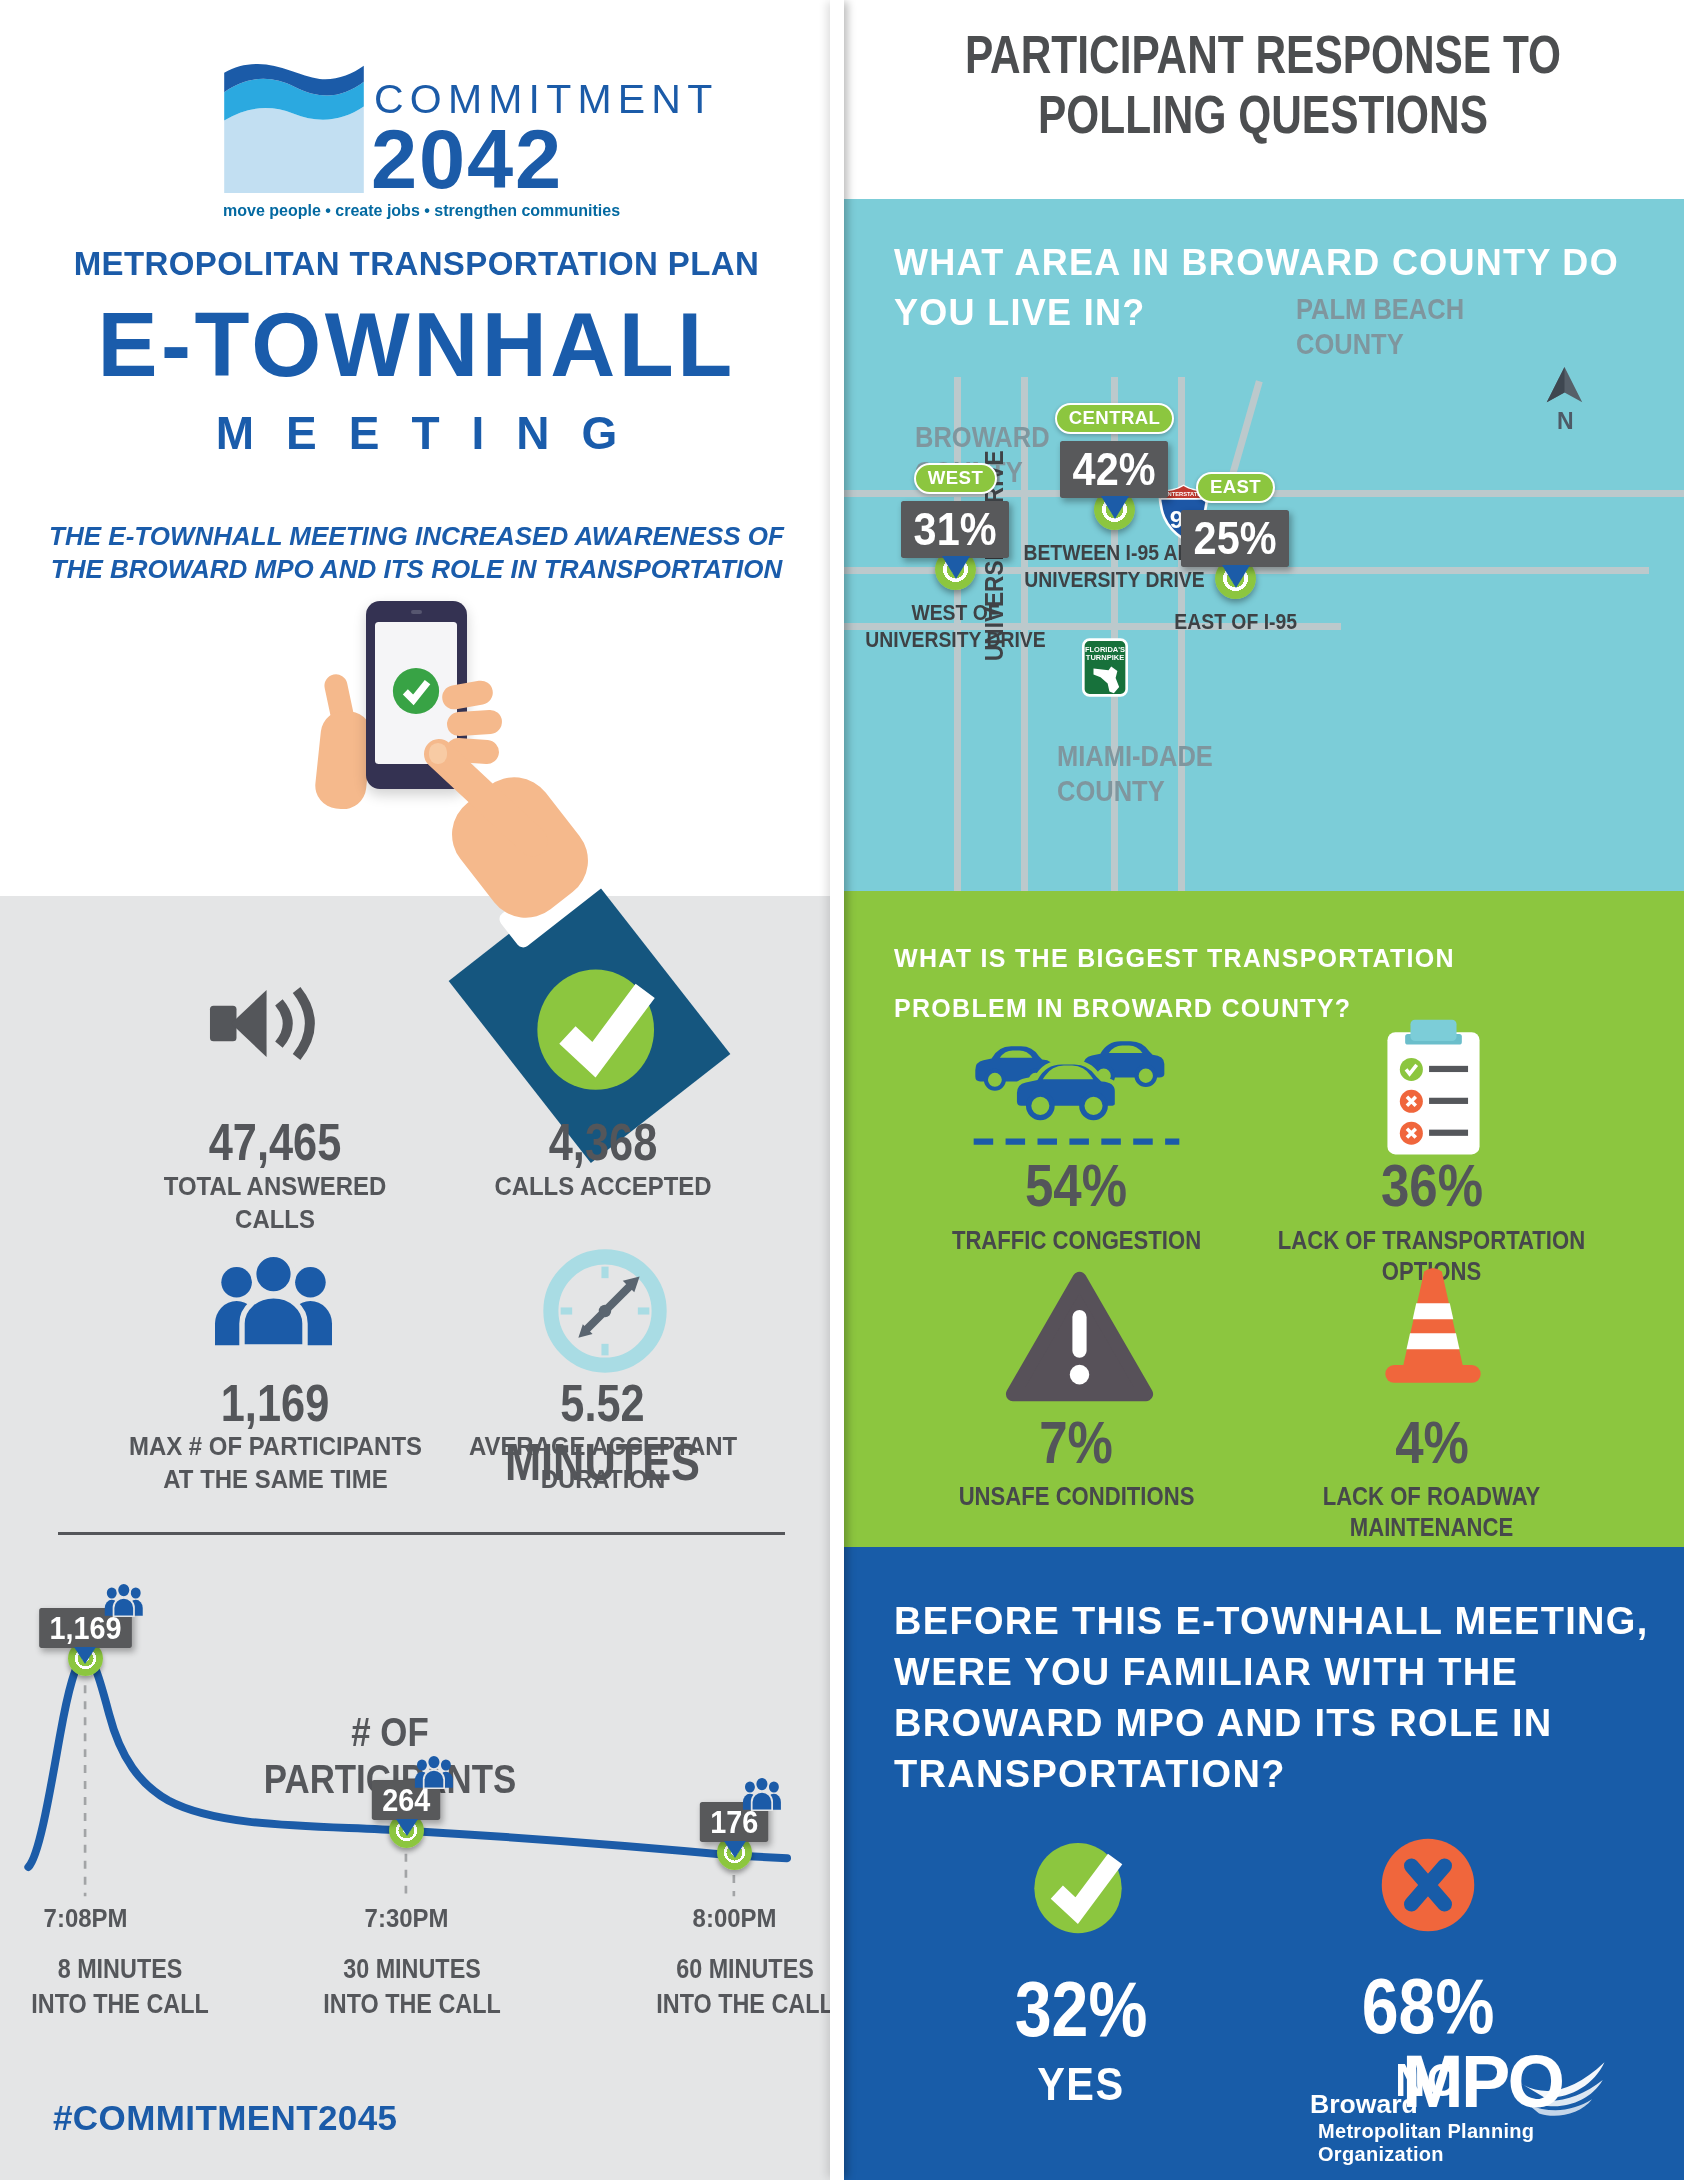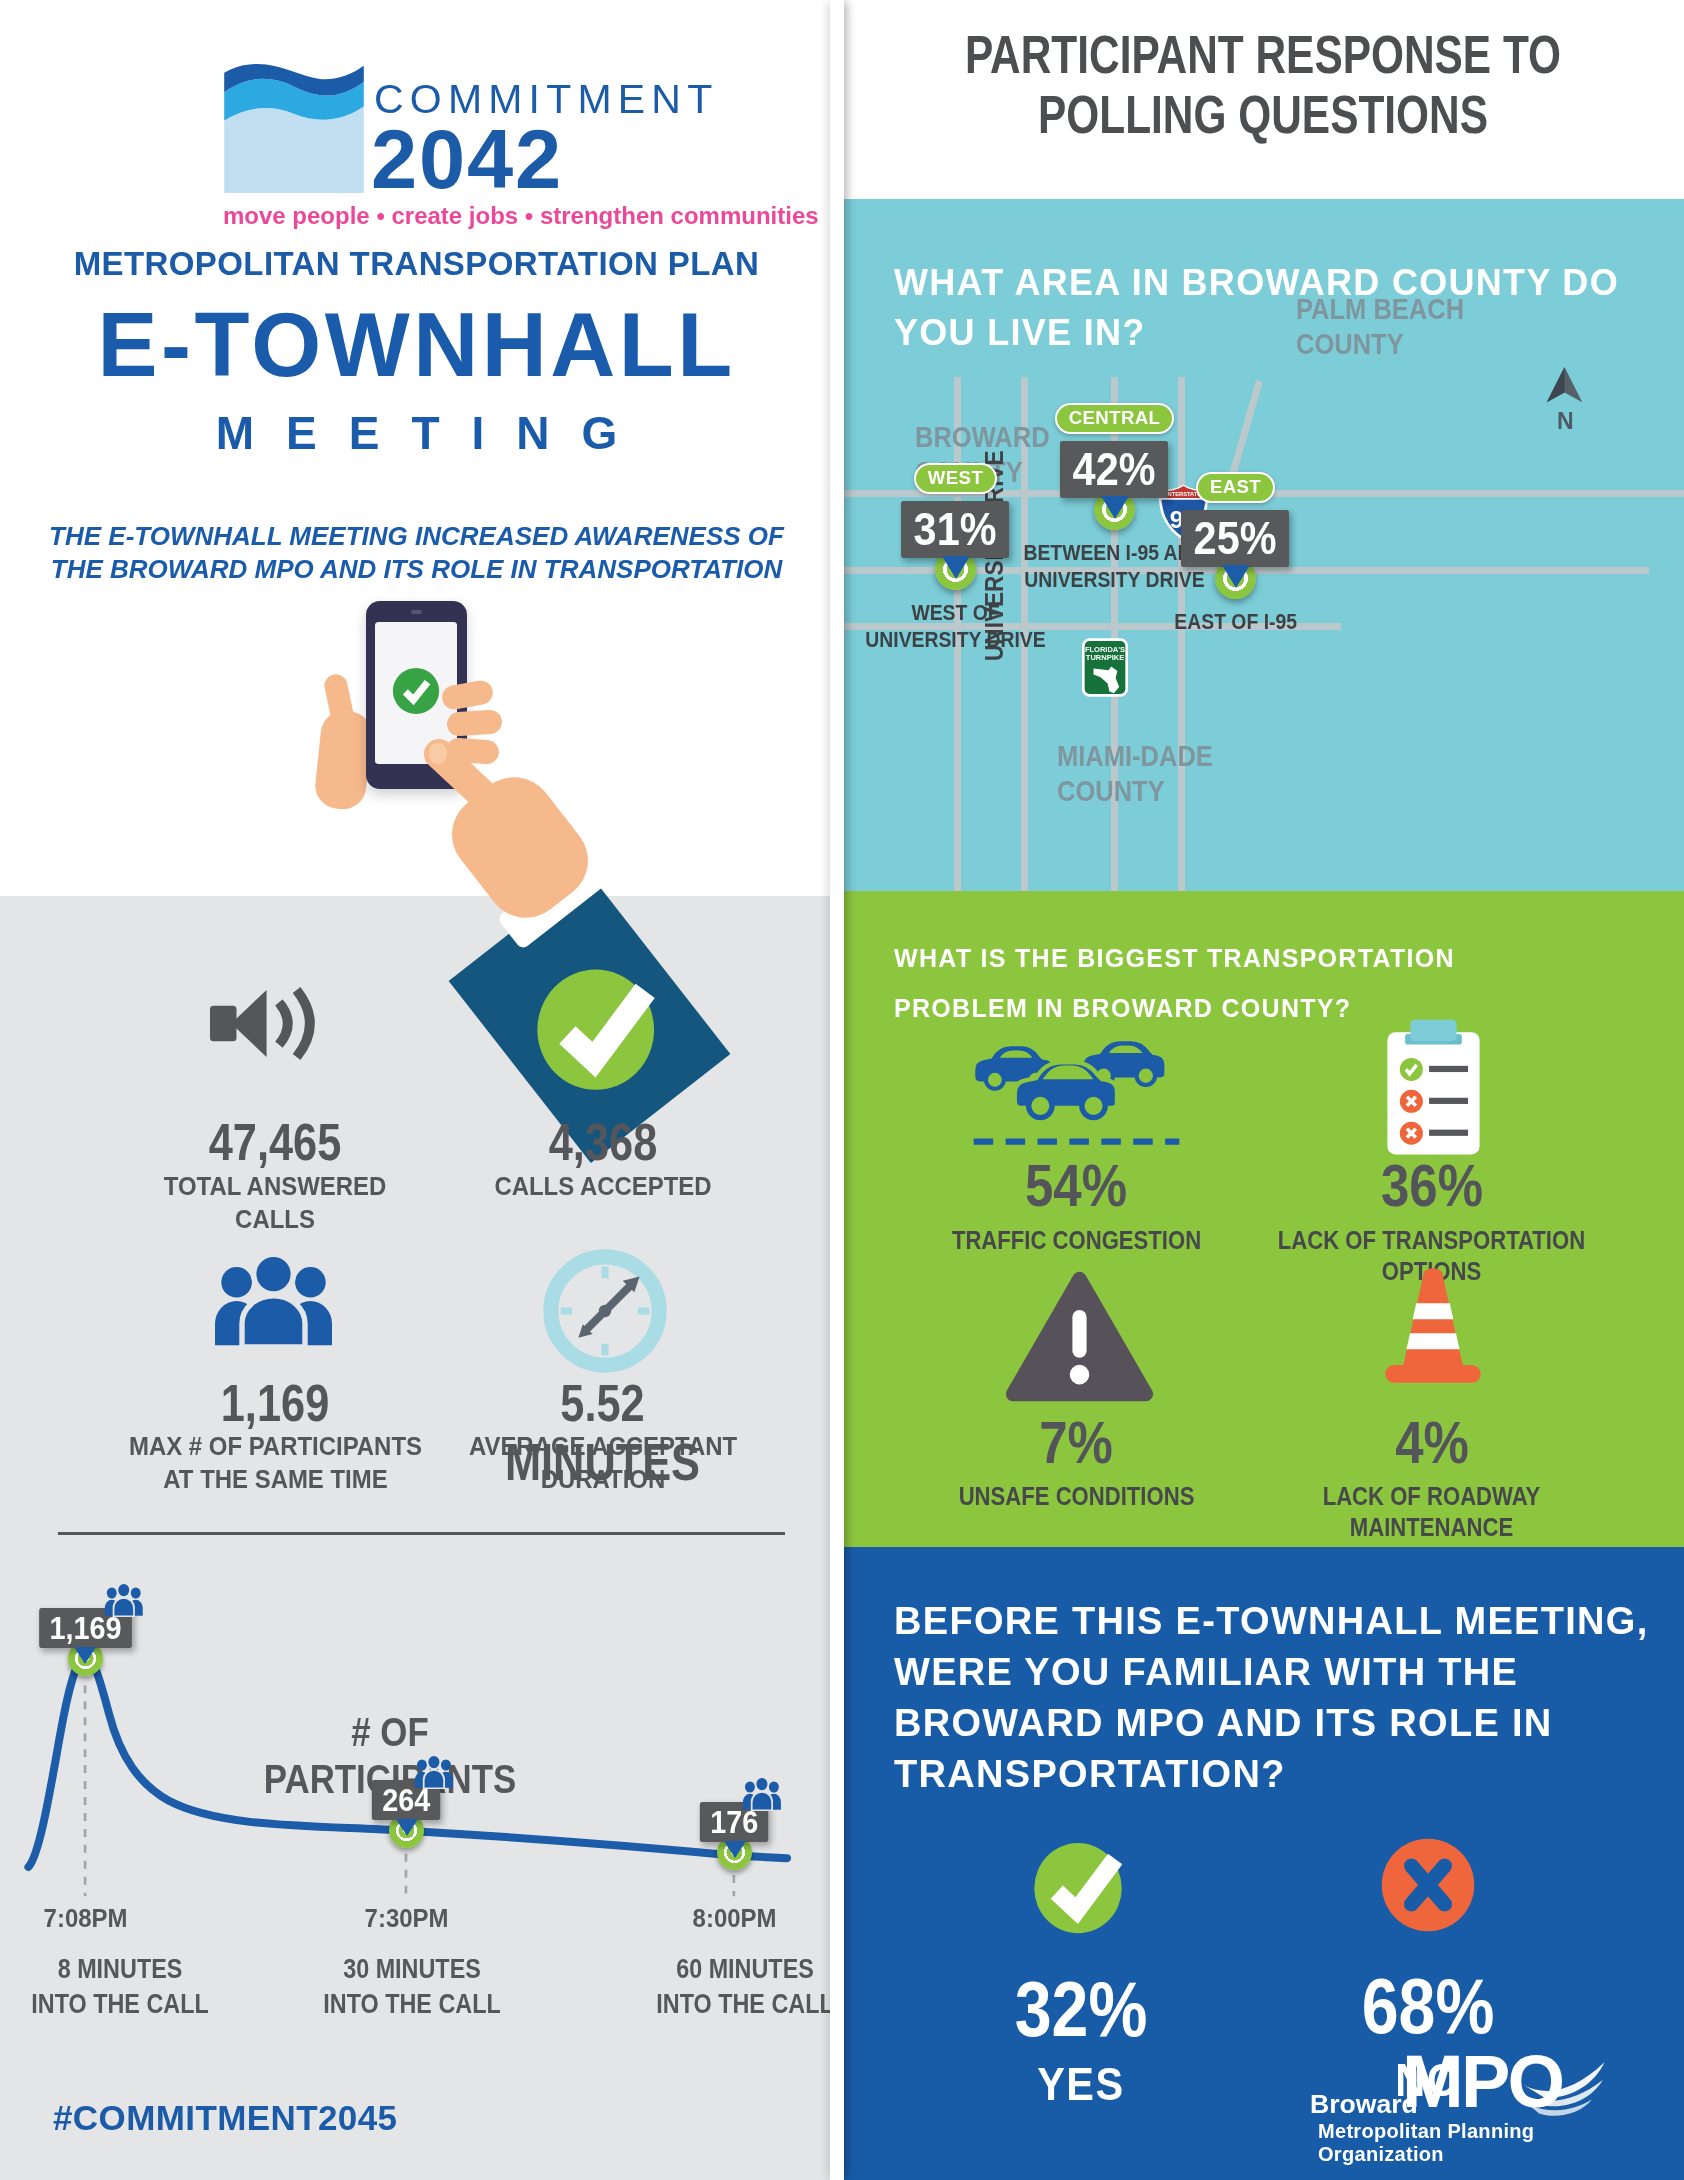--- a/index.html
+++ b/index.html
@@ -57,21 +57,21 @@
 
   <div class="ab" style="left:0;top:896px;width:832px;height:1285px;background:#E4E5E6;"></div>
 
   <svg class="ab" style="left:224px;top:64px;" width="140" height="129" viewBox="0 0 158 146">
     <path d="M0,146 L0,64 C26,48 52,46 78,56 C108,68 134,64 158,48 L158,146 Z" fill="#C2DFF2"></path>
     <path d="M0,64 L0,32 C26,14 52,12 80,26 C110,41 134,38 158,20 L158,48 C134,64 108,68 78,56 C52,46 26,48 0,64 Z" fill="#2BA9E0"></path>
     <path d="M0,32 L0,10 C12,3 24,0 38,0 C64,0 86,14 108,17 C126,19 144,12 158,2 L158,20 C134,38 110,41 80,26 C52,12 26,14 0,32 Z" fill="#1B5BA8"></path>
   </svg>
   <div class="ab" style="left:374px;top:76px;font-size:41px;letter-spacing:6.2px;font-weight:400;color:#1B5BA8;">COMMITMENT</div>
   <div class="ab" style="left:371px;top:112px;font-size:83px;font-weight:800;letter-spacing:1.8px;color:#1B5BA8;">2042</div>
-  <div class="ab" style="left:223px;top:202px;font-size:24px;font-weight:600;color:#ec4899;">move people • create jobs • strengthen communities</div>
+  <div class="ab" style="left:223px;top:202px;font-size:16px;font-weight:600;color:#0369a1;">move people • create jobs • strengthen communities</div>
 
   <div class="ab ctr" style="left:0;top:245px;width:833px;font-size:33px;font-weight:700;letter-spacing:0.4px;color:#1B5BA8;">METROPOLITAN TRANSPORTATION PLAN</div>
 
   <div class="ab ctr" style="left:0;top:406px;width:833px;font-size:46px;font-weight:700;letter-spacing:32px;text-indent:32px;color:#1A5CAB;">MEETING</div>
   <div class="ab ctr" style="left:0;top:294px;width:833px;font-size:90px;font-weight:800;letter-spacing:3.5px;color:#1A5CAB;">E-TOWNHALL</div>
   <div class="ab ctr pre" style="left:0;top:520px;width:833px;font-size:26px;line-height:33px;font-weight:700;font-style:italic;color:#1A5CAB;">THE E-TOWNHALL MEETING INCREASED AWARENESS OF
 THE BROWARD MPO AND ITS ROLE IN TRANSPORTATION</div>
 
   <div class="ab" style="left:293px;top:578px;width:408px;height:514px;">
     <div class="skin" style="left:35px;top:96px;width:23px;height:57px;border-radius:11.5px;transform:rotate(-12deg);"></div>
@@ -205,21 +205,21 @@
 
   <div class="ab" style="left:53px;top:2098px;font-size:35px;font-weight:800;letter-spacing:0.4px;color:#1B5BA8;">#COMMITMENT2045</div>
 
   <div class="ab" style="left:842px;top:199px;width:842px;height:692px;background:#7CCDD8;"></div>
   <div class="ab" style="left:842px;top:891px;width:842px;height:656px;background:#8CC63F;"></div>
   <div class="ab" style="left:842px;top:1547px;width:842px;height:633px;background:#185CA8;"></div>
 
   <div class="ab ctr pre" style="left:842px;top:25px;width:842px;font-size:53px;line-height:60px;font-weight:800;color:#4C4E50;transform:scaleX(.8);">PARTICIPANT RESPONSE TO
 POLLING QUESTIONS</div>
 
-  <div class="ab qtitle" style="left:894px;top:238px;width:727px;font-size:36px;line-height:50px;margin-top:20px;">WHAT AREA IN BROWARD COUNTY DO
+  <div class="ab qtitle" style="left:894px;top:238px;width:727px;font-size:36px;line-height:50px;">WHAT AREA IN BROWARD COUNTY DO
 YOU LIVE IN?</div>
 
   <div class="road" style="left:844px;top:490px;width:841px;height:7px;"></div>
   <div class="road" style="left:844px;top:567px;width:805px;height:7px;"></div>
   <div class="road" style="left:844px;top:623px;width:497px;height:7px;"></div>
   <div class="road" style="left:954px;top:377px;width:7px;height:514px;"></div>
   <div class="road" style="left:1021px;top:377px;width:7px;height:514px;"></div>
   <div class="road" style="left:1111px;top:377px;width:7px;height:514px;"></div>
   <div class="road" style="left:1178px;top:377px;width:7px;height:514px;"></div>
   <div class="road" style="left:1240px;top:379px;width:7px;height:115px;transform:rotate(16deg);"></div>

